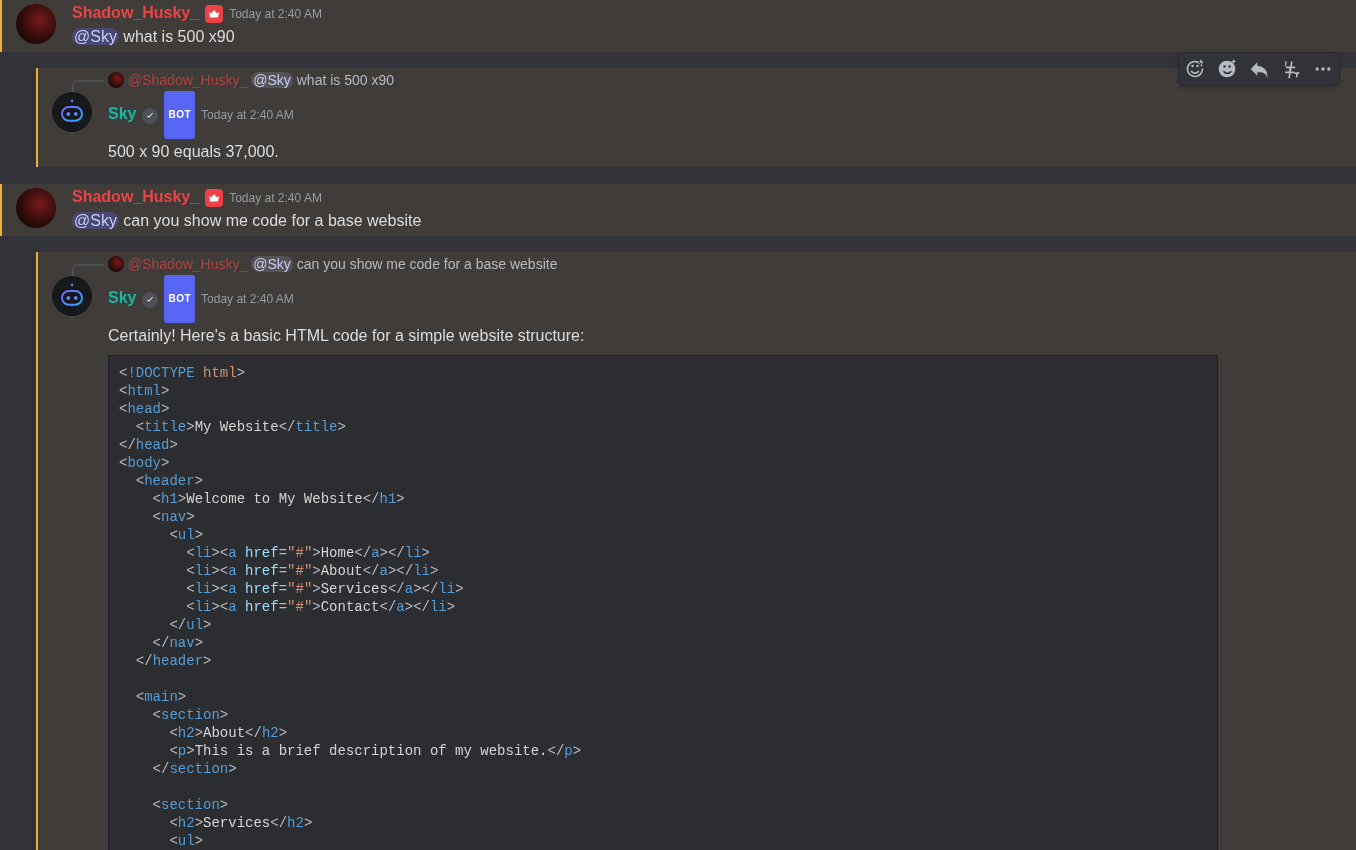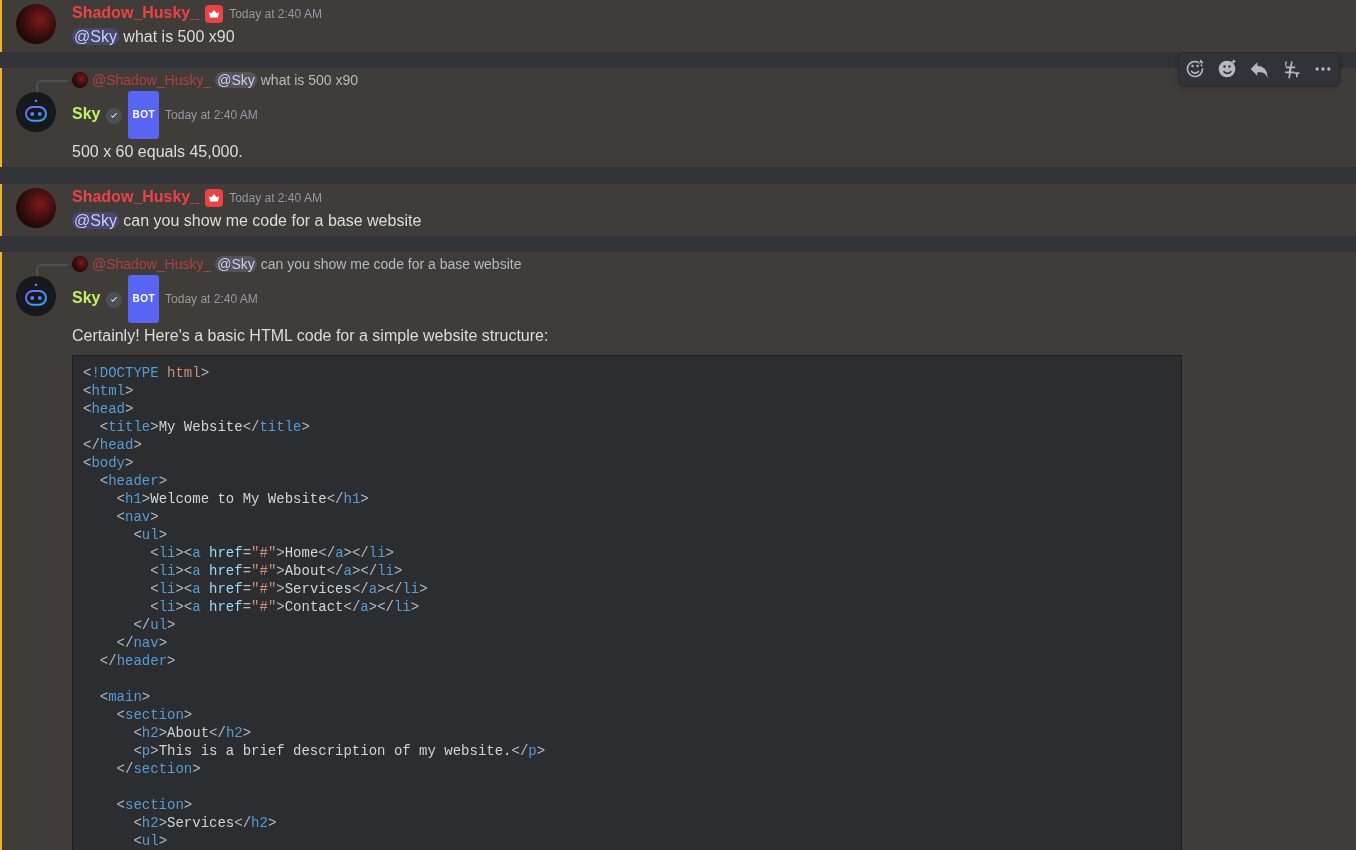--- a/index.html
+++ b/index.html
@@ -50,21 +50,21 @@
     align-items: baseline;
     gap: 6px;
     line-height: 1.375rem;
   }
   .username {
     font-weight: 700;
     font-size: 16px;
     cursor: pointer;
   }
   .username.red { color: #ed4245; }
-  .username.blue { color: #bef264; }
+  .username.blue { color: #14b8a6; }
   .crown-badge {
     display:inline-flex;
     width:18px; height:18px;
     background:#ed4245;
     border-radius:4px;
     align-items:center; justify-content:center;
     position:relative;
     top:2px;
   }
   .crown-badge svg { width:12px; height:12px; fill:#fff; }
@@ -106,20 +106,21 @@
     color: #c9cdfb;
     border-radius: 8px;
     padding: 0 2px;
     font-weight:500;
   }
   
   .reply-group {
     position: relative;
     padding: 2px 48px 4px 72px;
     margin-top: 16px;
+    margin-left: 36px;
   }
   .reply-group.mentioned {
     background: rgba(245,161,71,0.08);
   }
   .reply-group.mentioned::before {
     content: "";
     position: absolute;
     left: 0; top: 0; bottom: 0;
     width: 2px;
     background: #f0b132;
@@ -279,21 +280,21 @@
     <div class="header-line">
       <span class="username blue">Sky</span>
       <span class="verified-badge">
         <svg viewBox="0 0 24 24">
             <path d="M9 16.2l-4.2-4.2 1.4-1.4L9 13.4l8.8-8.8 1.4 1.4z"></path>
           </svg>
       </span>
       <span class="bot-tag">BOT</span>
       <span class="timestamp">Today at 2:40 AM</span>
     </div>
-    <div class="message-content">500 x 60 equals 45,000.</div>
+    <div class="message-content">500 x 90 equals 37,000.</div>
   </div>
 
   <div class="group-gap"></div>
 
   <div class="message-group mentioned">
     <div class="avatar red-dark"></div>
     <div class="header-line">
       <span class="username red">Shadow_Husky_</span>
       <span class="crown-badge">
         <svg viewBox="0 0 24 24">

